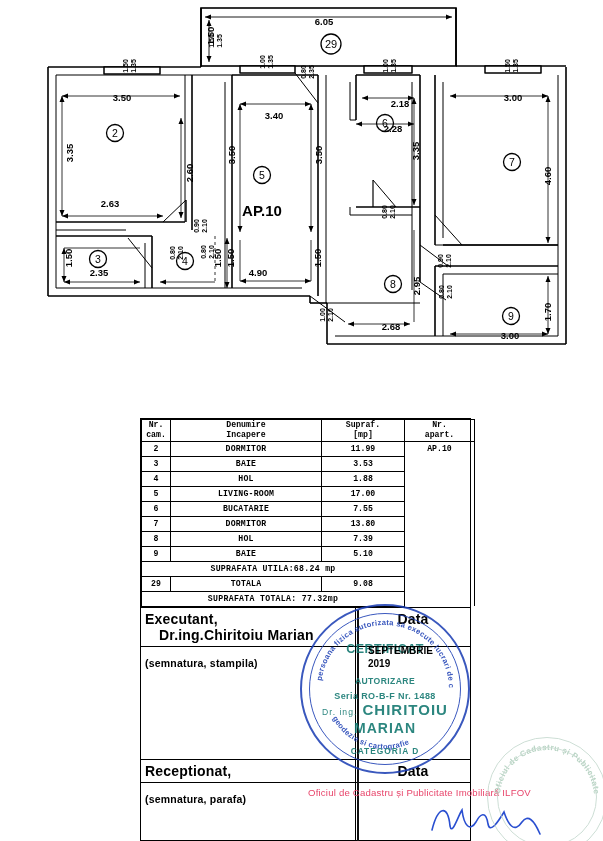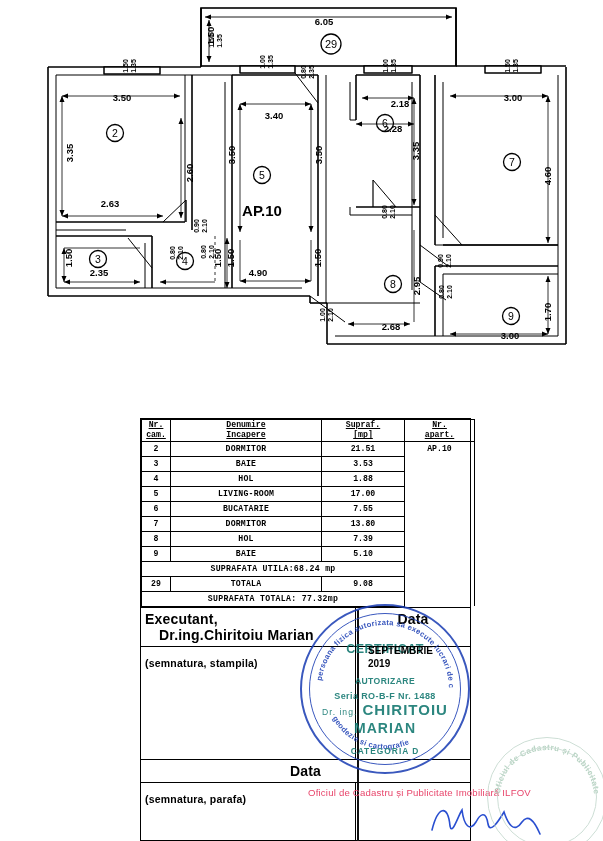--- a/index.html
+++ b/index.html
@@ -14,21 +14,21 @@
   #tblwrap{position:absolute;left:140px;top:418px;width:331px;height:423px;
            border:1.6px solid #000;box-sizing:border-box;background:#fff;}
   table.spec{border-collapse:collapse;width:100%;table-layout:fixed;}
   table.spec td,table.spec th{border:1px solid #000;padding:0;margin:0;
         font-family:"Liberation Mono",monospace;font-size:8.2px;
         text-align:center;vertical-align:middle;height:14px;font-weight:bold;}
   .c-nr{width:28px;}
   .c-den{width:150px;}
   .c-sup{width:82px;}
   .c-ap{width:69px;border-bottom:none !important;}
-  th.hd{height:34px;font-size:8px;line-height:1.25;text-decoration:underline;}
+  th.hd{height:34px;font-size:8px;line-height:1.25;}
   td.den{text-align:left;padding-left:20px;font-size:8.6px;letter-spacing:.2px;}
   td.sumrow{font-size:8.6px;letter-spacing:.3px;}
 
   .sigrow{border-top:1.5px solid #000;display:flex;}
   .sigL{flex:0 0 215px;border-right:1.5px solid #000;box-sizing:border-box;}
   .sigR{flex:1;box-sizing:border-box;}
   .sig-lbl{font-family:"Liberation Sans",sans-serif;font-weight:bold;
            font-size:14px;padding:3px 0 3px 4px;letter-spacing:.2px;}
   .sig-lbl.ctr{text-align:center;padding-left:0;}
   .sig-body{height:112px;position:relative;}
@@ -353,21 +353,21 @@
         <th class="c-ap hd">
           <div>Nr.</div>
           <div>apart.</div>
         </th>
       </tr>
     </thead>
     <tbody id="tbody">
         <tr>
           <td class="c-nr">2</td>
           <td class="c-den den">DORMITOR</td>
-          <td class="c-sup">21.51</td>
+          <td class="c-sup">11.99</td>
           <td class="c-ap" rowspan="11" style="vertical-align: top; padding-top: 2px; border-bottom: 1px solid rgb(0, 0, 0);">AP.10</td>
         </tr>
         <tr>
           <td class="c-nr">3</td>
           <td class="c-den den">BAIE</td>
           <td class="c-sup">3.53</td>
         </tr>
         <tr>
           <td class="c-nr">4</td>
           <td class="c-den den">HOL</td>
@@ -424,20 +424,23 @@
     </div>
   </div>
   <div class="sigrow">
     <div class="sigL sig-body">
       <div class="note">(semnatura, stampila)</div>
     </div>
     <div class="sigR sig-body"></div>
   </div>
 
   <div class="sigrow">
+    <div class="sigL">
+      <div class="sig-lbl">Receptionat,</div>
+    </div>
     <div class="sigR">
       <div class="sig-lbl ctr">Data</div>
     </div>
   </div>
   <div class="sigrow">
     <div class="sigL sig-body">
       <div class="note">(semnatura, parafa)</div>
     </div>
     <div class="sigR sig-body"></div>
   </div>

